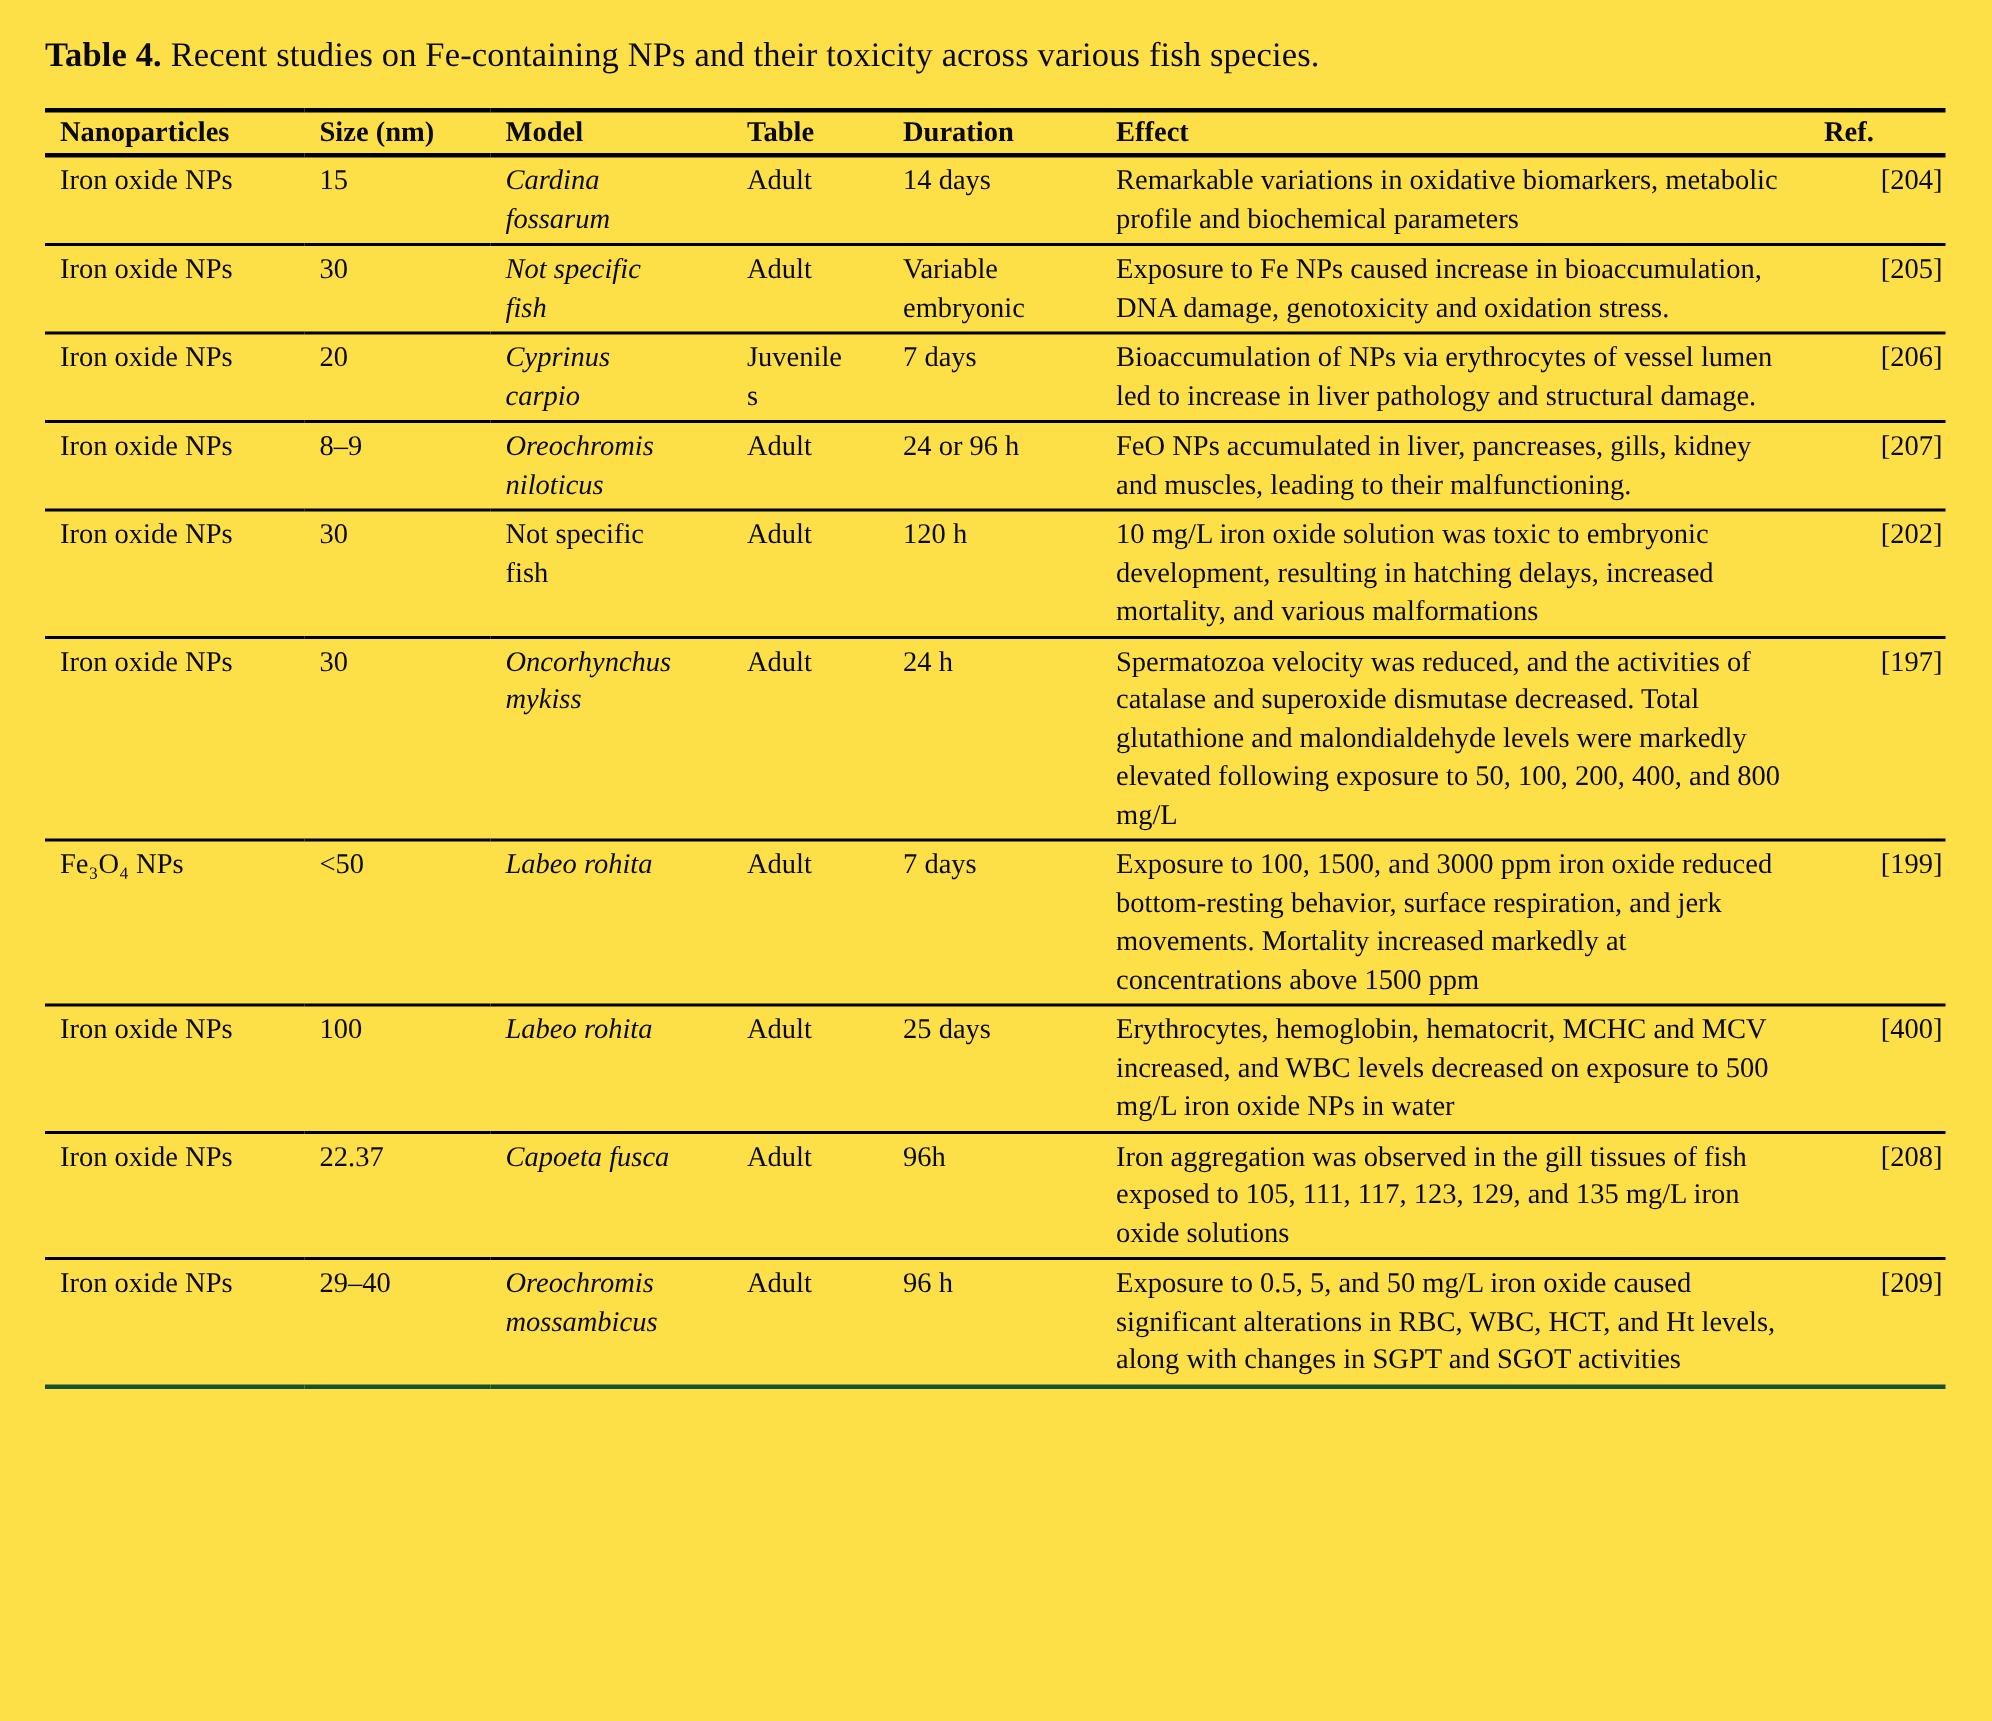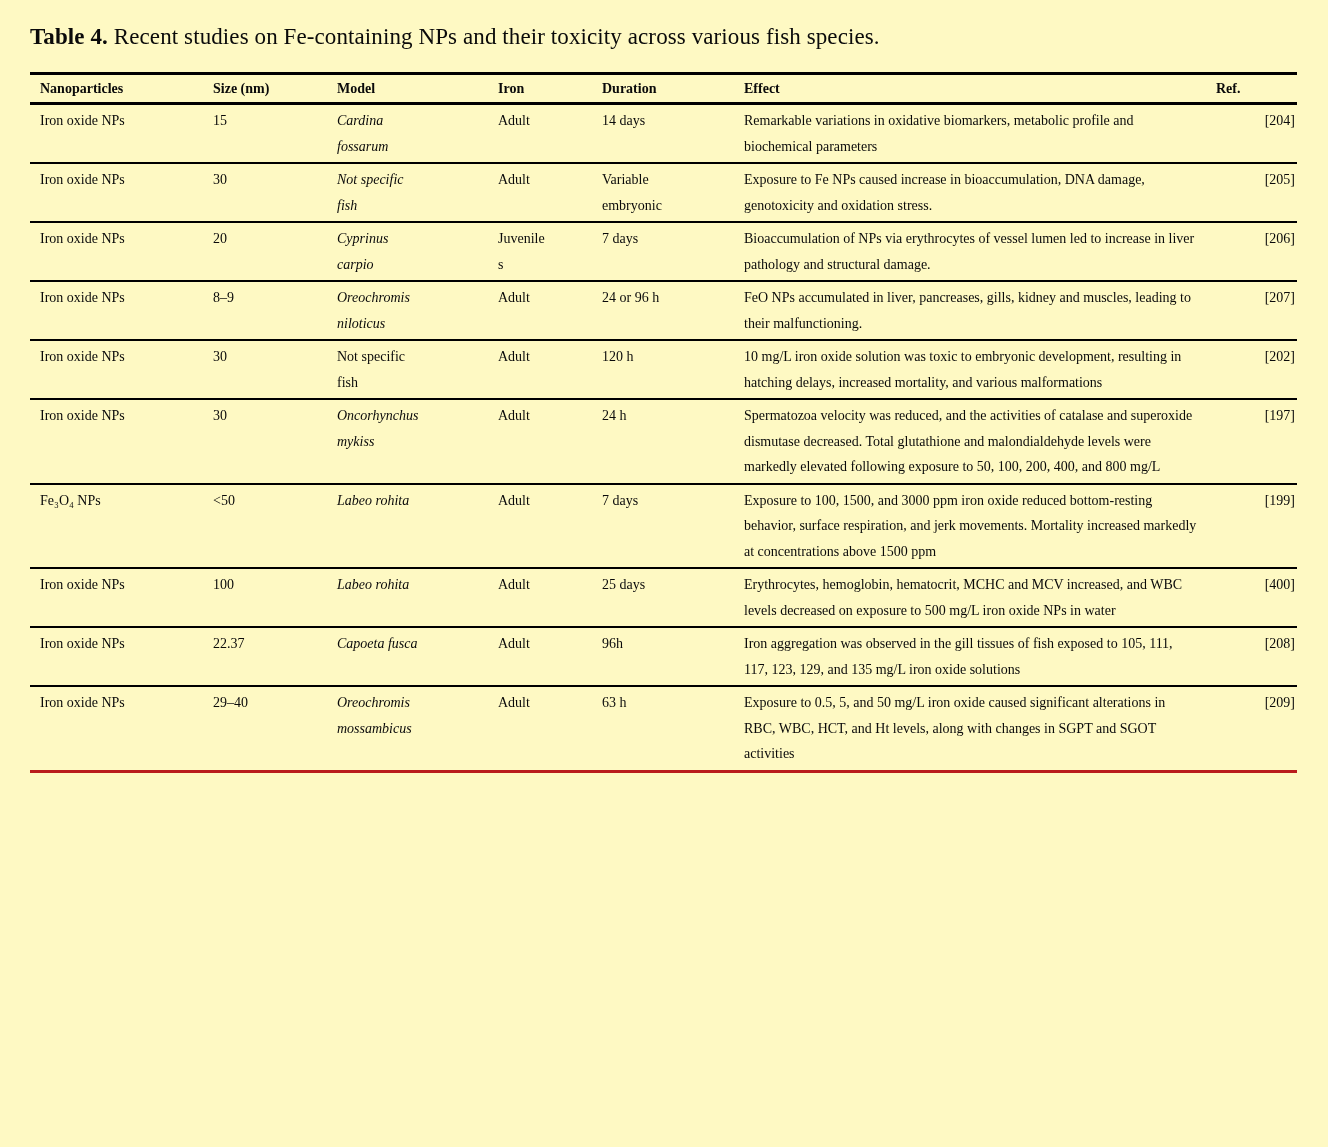--- a/index.html
+++ b/index.html
@@ -7,38 +7,38 @@
     padding: 0;
     background: #ffffff;
     color: #0a0a0a;
     font-family: "Liberation Serif", "DejaVu Serif", serif;
   }
   .page {
     width: 1328px;
     height: 1147px;
     box-sizing: border-box;
     padding: 20px 31px 0 30px;
-    background: #fef9c3;
+    background: #fde047;
   }
   .caption {
     font-size: 23px;
     line-height: 30px;
     margin: 2px 0 20px 0;
     letter-spacing: 0.1px;
   }
   .caption .cap-label {
     font-weight: bold;
   }
   table.data-table {
     width: 1267px;
     border-collapse: collapse;
     table-layout: fixed;
     border-top: 3px solid #000;
-    border-bottom: 3px solid #b91c1c;
-    font-size: 14px;
+    border-bottom: 3px solid #14532d;
+    font-size: 19px;
   }
   thead th {
     text-align: left;
     font-weight: bold;
     border-bottom: 3px solid #000;
     padding: 1px 6px 1px 10px;
     line-height: 25px;
     white-space: nowrap;
     overflow: hidden;
   }
@@ -80,21 +80,21 @@
       <col style="width:104px">
       <col style="width:142px">
       <col style="width:472px">
       <col style="width:91px">
     </colgroup>
     <thead>
       <tr>
         <th>Nanoparticles</th>
         <th>Size (nm)</th>
         <th>Model</th>
-        <th>Iron</th>
+        <th>Table</th>
         <th>Duration</th>
         <th>Effect</th>
         <th>Ref.</th>
       </tr>
     </thead>
     <tbody>
   <tr>
     <td class="c-nano">Iron oxide NPs</td>
     <td class="c-size">15</td>
     <td class="c-model italic">Cardina
@@ -192,20 +192,20 @@
     <td class="c-effect">Iron aggregation was observed in the gill tissues of fish exposed to 105, 111, 117, 123, 129, and 135 mg/L iron oxide solutions</td>
     <td class="c-ref">[208]</td>
   </tr>
 
   <tr>
     <td class="c-nano">Iron oxide NPs</td>
     <td class="c-size">29–40</td>
     <td class="c-model italic">Oreochromis
 mossambicus</td>
     <td class="c-stage">Adult</td>
-    <td class="c-duration">63 h</td>
+    <td class="c-duration">96 h</td>
     <td class="c-effect">Exposure to 0.5, 5, and 50 mg/L iron oxide caused significant alterations in RBC, WBC, HCT, and Ht levels, along with changes in SGPT and SGOT activities</td>
     <td class="c-ref">[209]</td>
   </tr>
 </tbody>
   </table>
 
 </div>
 
 </body></html>

